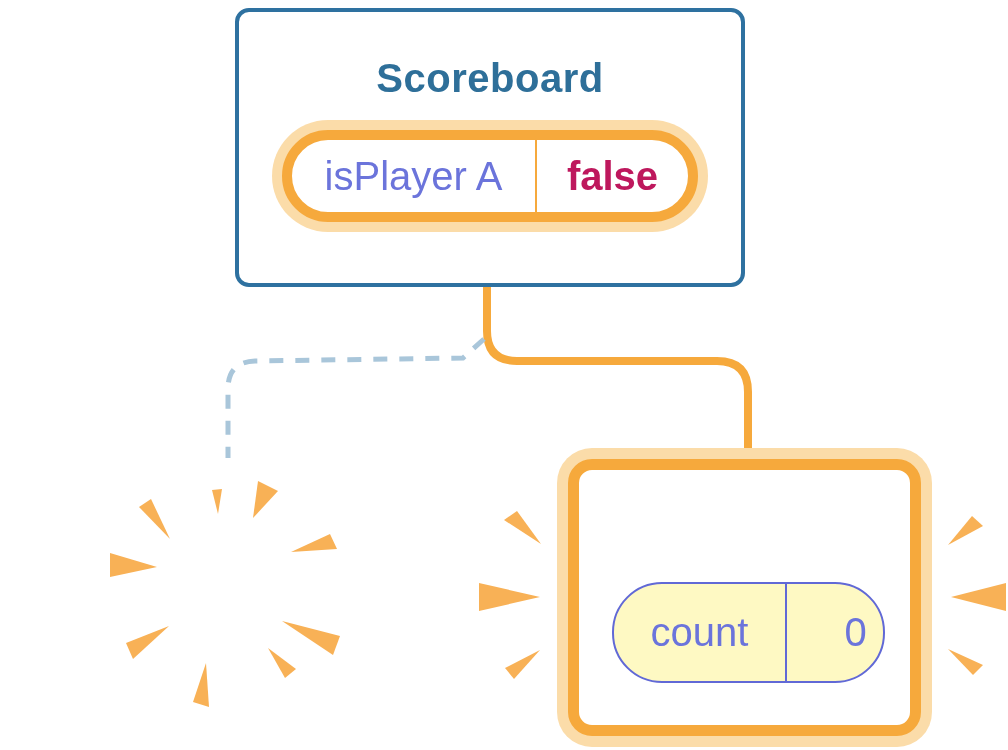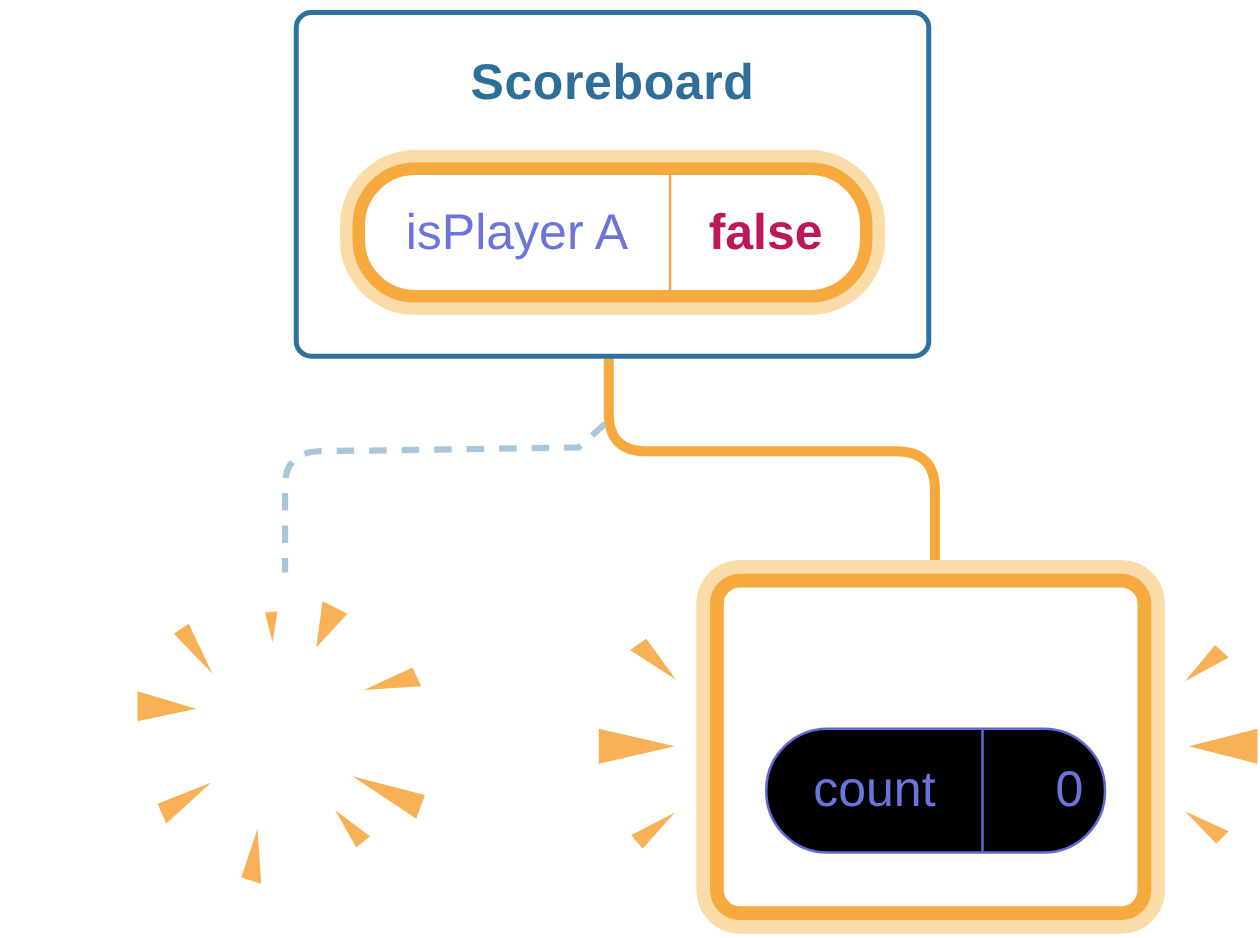--- a/index.html
+++ b/index.html
@@ -18,25 +18,25 @@
   }
 
   
   .scoreboard-card{
     position:absolute;left:235px;top:8px;width:510px;height:279px;
     box-sizing:border-box;border:4px solid #2E71A0;border-radius:14px;
     background:#ffffff;
   }
   .card-title{
     text-align:center;color:#2E6F99;font-weight:600;
-    font-size:40px;line-height:44px;margin:0;padding-top:32px;
+    font-size:40px;line-height:44px;margin:12px;padding-top:32px;
     letter-spacing:0.5px;
   }
   .state-pill{
-    position:absolute;left:43px;top:118px;width:416px;height:112px;
+    position:absolute;left:43px;top:118px;width:416px;height:92px;
     box-sizing:border-box;border:10px solid #F6A93C;border-radius:50px;
     background:#ffffff;box-shadow:0 0 0 10px #FBDCA9;
     display:flex;align-items:stretch;
   }
   .state-pill .cell-label{
     width:245px;box-sizing:border-box;border-right:2px solid #F6A93C;
     display:flex;align-items:center;justify-content:center;
     color:#6B74DB;font-size:40px;
   }
   .state-pill .cell-value{
@@ -49,21 +49,21 @@
     position:absolute;left:568px;top:459px;width:353px;height:277px;
     box-sizing:border-box;border:11px solid #F6A93C;border-radius:24px;
     background:#ffffff;box-shadow:0 0 0 11px #FBDCA9;
   }
   .counter-card .card-title{
     font-size:38px;line-height:42px;padding-top:36px;
   }
   .counter-pill{
     position:absolute;left:33px;top:112px;width:273px;height:101px;
     box-sizing:border-box;border:2px solid #6169D6;border-radius:50px;
-    background:#000000;display:flex;align-items:stretch;gap:41px;
+    background:#fef9c3;display:flex;align-items:stretch;gap:41px;
   }
   .counter-pill .cell-label{
     width:173px;box-sizing:border-box;border-right:2px solid #6169D6;
     display:flex;align-items:center;justify-content:center;
     color:#6B74DB;font-size:40px;
   }
   .counter-pill .cell-value{
     flex:1;display:flex;align-items:center;justify-content:center;
     color:#6B74DB;font-size:40px;
   }

